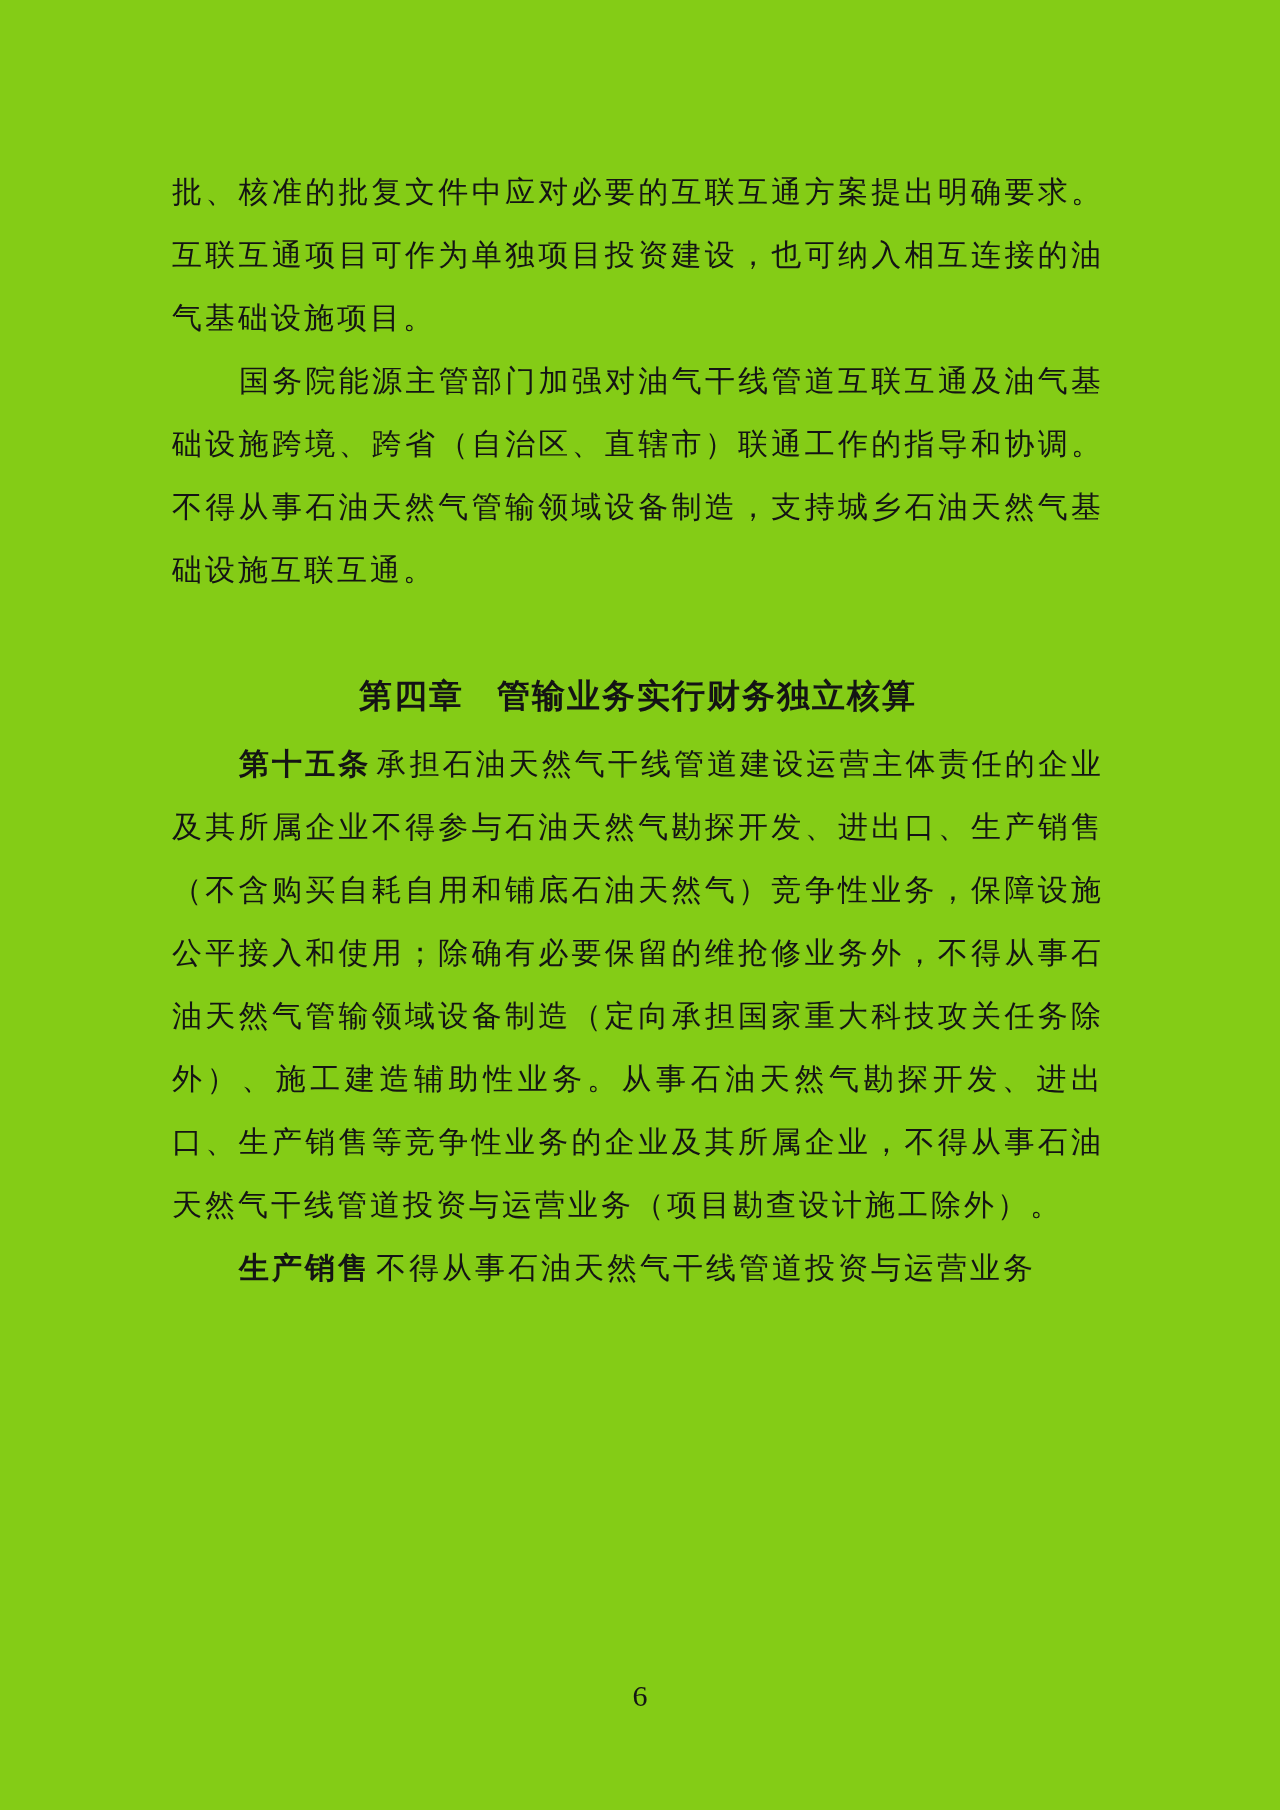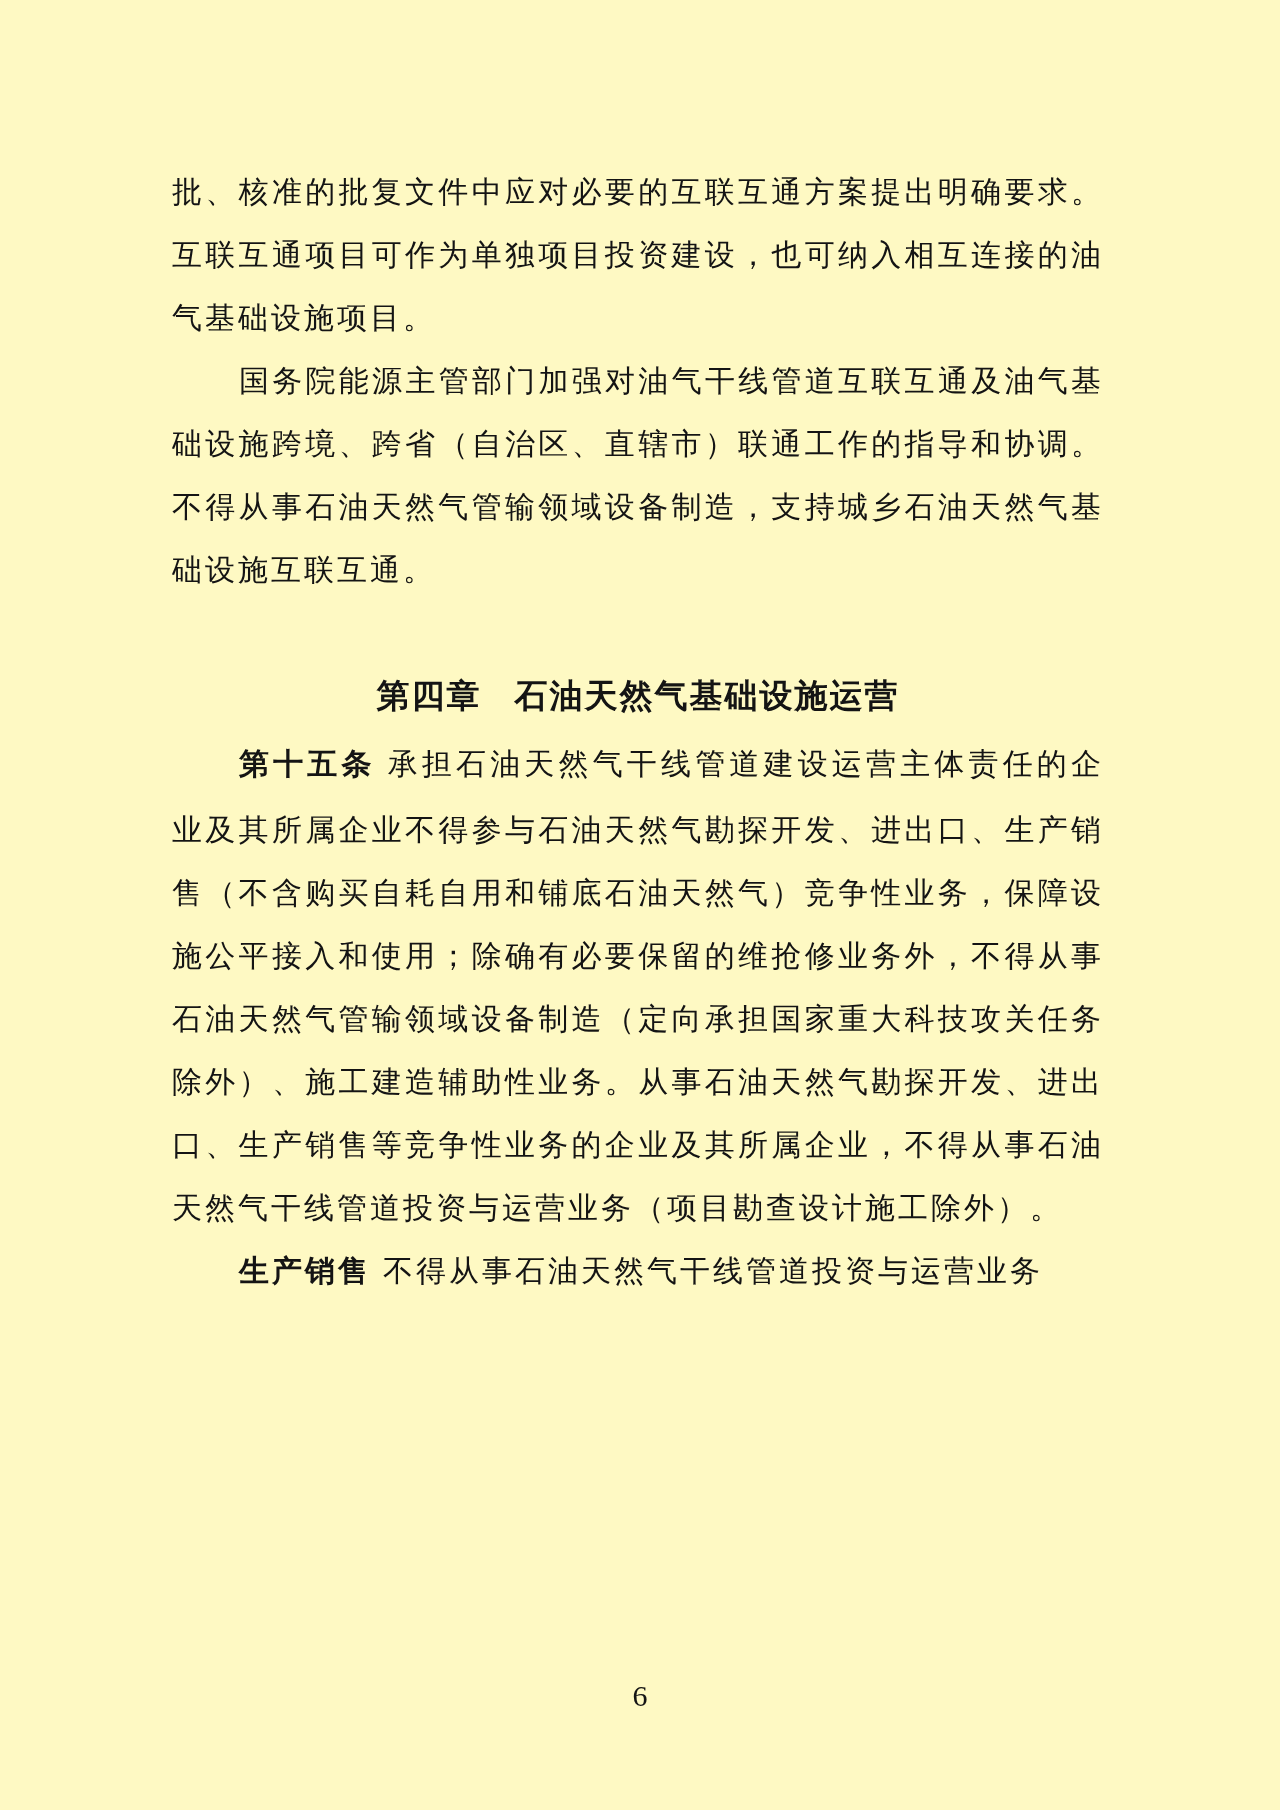--- a/index.html
+++ b/index.html
@@ -4,21 +4,21 @@
 <style>
   html, body {
     margin: 0;
     padding: 0;
     background: #ffffff;
   }
   .page {
     position: relative;
     width: 1280px;
     height: 1810px;
-    background: #fef9c3;
+    background: #84cc16;
     overflow: hidden;
     font-family: "Liberation Serif", "DejaVu Serif", serif;
     color: #141414;
   }
   .content {
     position: absolute;
     left: 172px;
     top: 160px;
     width: 932px;
     font-size: 30px;
@@ -41,23 +41,23 @@
     font-size: 33px;
     line-height: 63px;
     margin-top: 63px !important;
     margin-bottom: 5px !important;
     letter-spacing: 2px;
   }
   .chapter-no {
     margin-right: 33px;
   }
   .article-label {
-    font-family: Liberation Mono, monospace;
+    font-family: Liberation Serif, serif;
     font-weight: bold;
-    margin-right: 12px;
+    margin-right: 5px;
   }
   .page-number {
     position: absolute;
     top: 1676px;
     left: 0;
     width: 100%;
     text-align: center;
     font-size: 30px;
     line-height: 40px;
     color: #141414;
@@ -68,21 +68,21 @@
 
 <div class="page">
 
   <div class="content">
 
     <p>批、核准的批复文件中应对必要的互联互通方案提出明确要求。互联互通项目可作为单独项目投资建设，也可纳入相互连接的油气基础设施项目。</p>
 
     <p class="indent">国务院能源主管部门加强对油气干线管道互联互通及油气基础设施跨境、跨省（自治区、直辖市）联通工作的指导和协调。不得从事石油天然气管输领域设备制造，支持城乡石油天然气基础设施互联互通。</p>
 
     <p class="chapter-heading">
-      <span class="chapter-no">第四章</span><span>石油天然气基础设施运营</span>
+      <span class="chapter-no">第四章</span><span>管输业务实行财务独立核算</span>
     </p>
 
     <p class="indent">
       <span class="article-label">第十五条</span><span>承担石油天然气干线管道建设运营主体责任的企业及其所属企业不得参与石油天然气勘探开发、进出口、生产销售（不含购买自耗自用和铺底石油天然气）竞争性业务，保障设施公平接入和使用；除确有必要保留的维抢修业务外，不得从事石油天然气管输领域设备制造（定向承担国家重大科技攻关任务除外）、施工建造辅助性业务。从事石油天然气勘探开发、进出口、生产销售等竞争性业务的企业及其所属企业，不得从事石油天然气干线管道投资与运营业务（项目勘查设计施工除外）。</span>
     </p>
 
 
     <p class="indent">
       <span class="article-label">生产销售</span><span>不得从事石油天然气干线管道投资与运营业务</span>
     </p>

